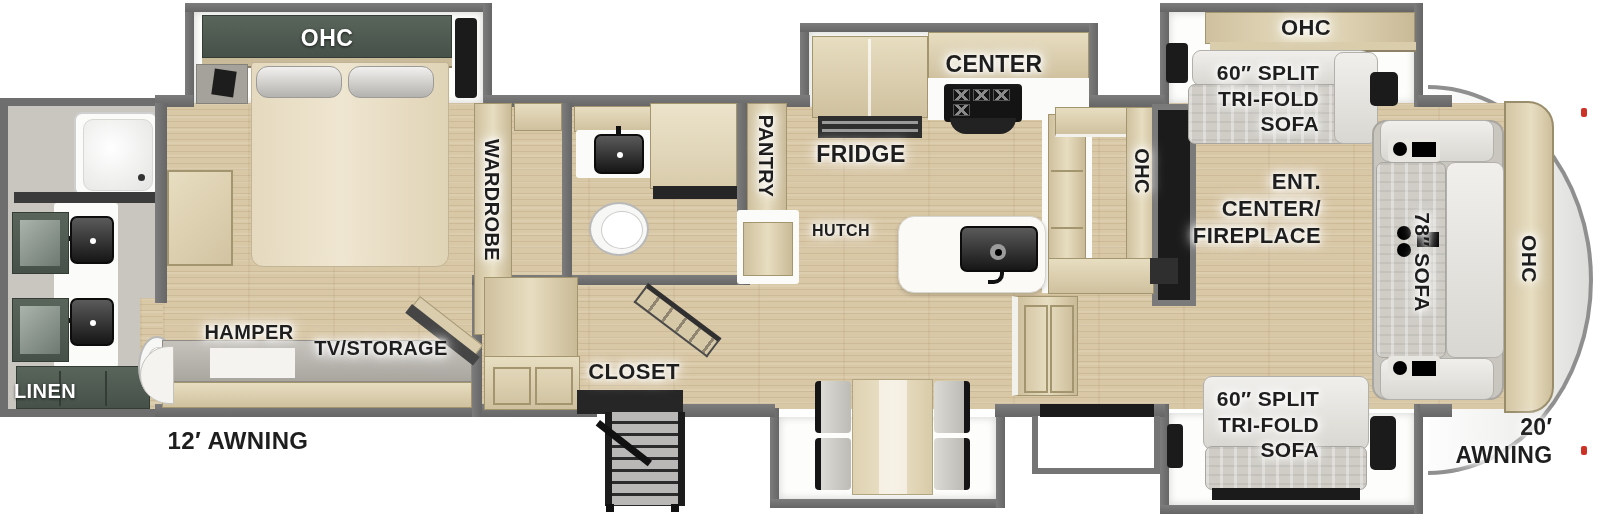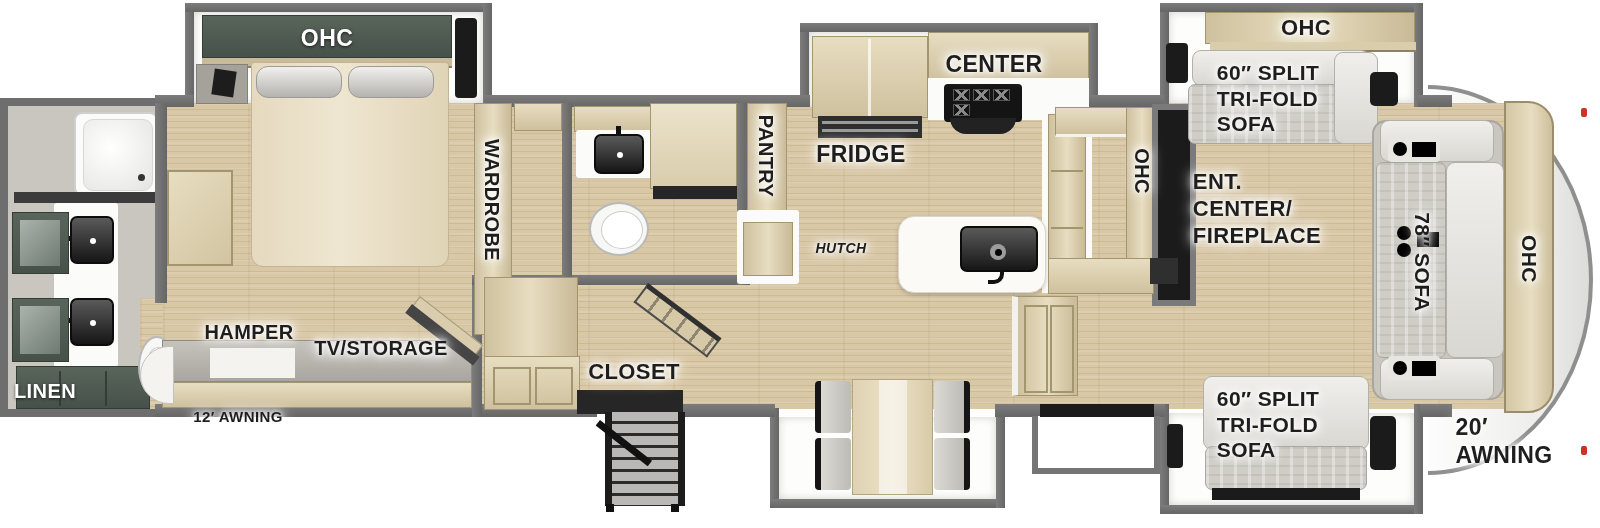--- a/index.html
+++ b/index.html
@@ -16,21 +16,21 @@
   .slidefloor{background:#fdfdfc;box-shadow:inset 0 0 8px rgba(0,0,0,.18);}
   .tan{background:linear-gradient(90deg,#cfc19f,#e7ddc0 50%,#c9ba97);border:1px solid #a3966f;box-sizing:border-box;}
   .tanh{background:linear-gradient(180deg,#e7ddc0,#cfc19f);border:1px solid #a3966f;box-sizing:border-box;}
   .dark{position:absolute;background:#1b1b1b;}
   .white{background:#fbfbf9;}
   .greencab{background:linear-gradient(180deg,#59645a,#46514a);border:1px solid #333d36;box-sizing:border-box;}
   .sink{background:linear-gradient(180deg,#5a5a5a,#161616);border:2px solid #0c0c0c;border-radius:7px;box-sizing:border-box;}
   .sofa-smooth{background:linear-gradient(180deg,#f0efec,#d9d7d1);border:1px solid #b2b0aa;border-radius:9px;box-sizing:border-box;}
   .sofa-seat{background:#cfcdc6;background-image:repeating-linear-gradient(90deg,rgba(255,255,255,.35) 0 3px,rgba(0,0,0,0) 3px 14px),repeating-linear-gradient(180deg,rgba(0,0,0,.06) 0 2px,rgba(0,0,0,0) 2px 9px);border:1px solid #a8a6a0;border-radius:7px;box-sizing:border-box;}
   .lbl{position:absolute;transform:translate(-50%,-50%);font-weight:bold;color:#1e1e1e;
-       text-align:left;white-space:pre-line;line-height:1.22;letter-spacing:.4px;
+       text-align:right;white-space:pre-line;line-height:1.22;letter-spacing:.4px;
        text-shadow:0 0 4px #fff,0 0 8px #fff,0 0 13px #fff,0 0 18px #fff;z-index:40;}
   .lbl-v{writing-mode:vertical-rl;}
   .lbl-w{color:#fff;text-shadow:0 1px 3px rgba(0,0,0,.7);}
   .burnerrow{position:absolute;display:flex;flex-wrap:wrap;gap:3px;}
   .burner{width:17px;height:12px;border:1px solid #555;box-sizing:border-box;
     background:linear-gradient(45deg,transparent 43%,#8a8a8a 43% 57%,transparent 57%),
                linear-gradient(135deg,transparent 43%,#8a8a8a 43% 57%,transparent 57%);}
   .chair{position:absolute;width:36px;height:52px;border-radius:4px;background:linear-gradient(90deg,#dcdad4,#bdbbb5);box-sizing:border-box;}
   .paneldoor{position:absolute;border:2px solid #a3966f;background:linear-gradient(135deg,#e7ddc0,#d2c4a2);box-sizing:border-box;}
 </style>
@@ -248,25 +248,25 @@
     <div class="abs" style="left:24px;top:5px;width:24px;height:15px;background:#000;"></div>
   </div>
 
   <div class="abs" style="left:1504px;top:101px;width:50px;height:312px;background:linear-gradient(90deg,#d3c6a5,#e7ddc0 55%,#cdbf9c);border:2px solid #9a8d6b;border-radius:0 26px 26px 0;box-sizing:border-box;"></div>
 
   <div class="lbl lbl-w" style="left:327px;top:38px;font-size:23px;">OHC</div>
   <div class="lbl lbl-v" style="left:492px;top:200px;font-size:20px;">WARDROBE</div>
   <div class="lbl lbl-w" style="left:14px;top:391px;font-size:20px;transform:translateY(-50%);text-align:left;">LINEN</div>
   <div class="lbl" style="left:249px;top:332px;font-size:20px;">HAMPER</div>
   <div class="lbl" style="left:381px;top:348px;font-size:20px;">TV/STORAGE</div>
-  <div class="lbl" style="left:238px;top:417px;font-size:15px;">12′ AWNING</div>
+  <div class="lbl" style="left:238px;top:441px;font-size:24px;">12′ AWNING</div>
   <div class="lbl lbl-v" style="left:766px;top:156px;font-size:20px;">PANTRY</div>
   <div class="lbl" style="left:861px;top:154px;font-size:23px;">FRIDGE</div>
   <div class="lbl" style="left:994px;top:64px;font-size:23px;">CENTER</div>
-  <div class="lbl" style="left:841px;top:249px;font-size:14px;font-style:italic;">HUTCH</div>
+  <div class="lbl" style="left:841px;top:231px;font-size:16px;">HUTCH</div>
   <div class="lbl" style="left:634px;top:372px;font-size:22px;">CLOSET</div>
   <div class="lbl lbl-v" style="left:1142px;top:171px;font-size:20px;">OHC</div>
   <div class="lbl" style="left:1257px;top:209px;font-size:22px;">ENT.
 CENTER/
 FIREPLACE</div>
   <div class="lbl" style="left:1306px;top:28px;font-size:22px;">OHC</div>
   <div class="lbl" style="left:1268px;top:98px;font-size:21px;">60″ SPLIT
 TRI-FOLD
 SOFA</div>
   <div class="lbl" style="left:1268px;top:424px;font-size:21px;">60″ SPLIT

